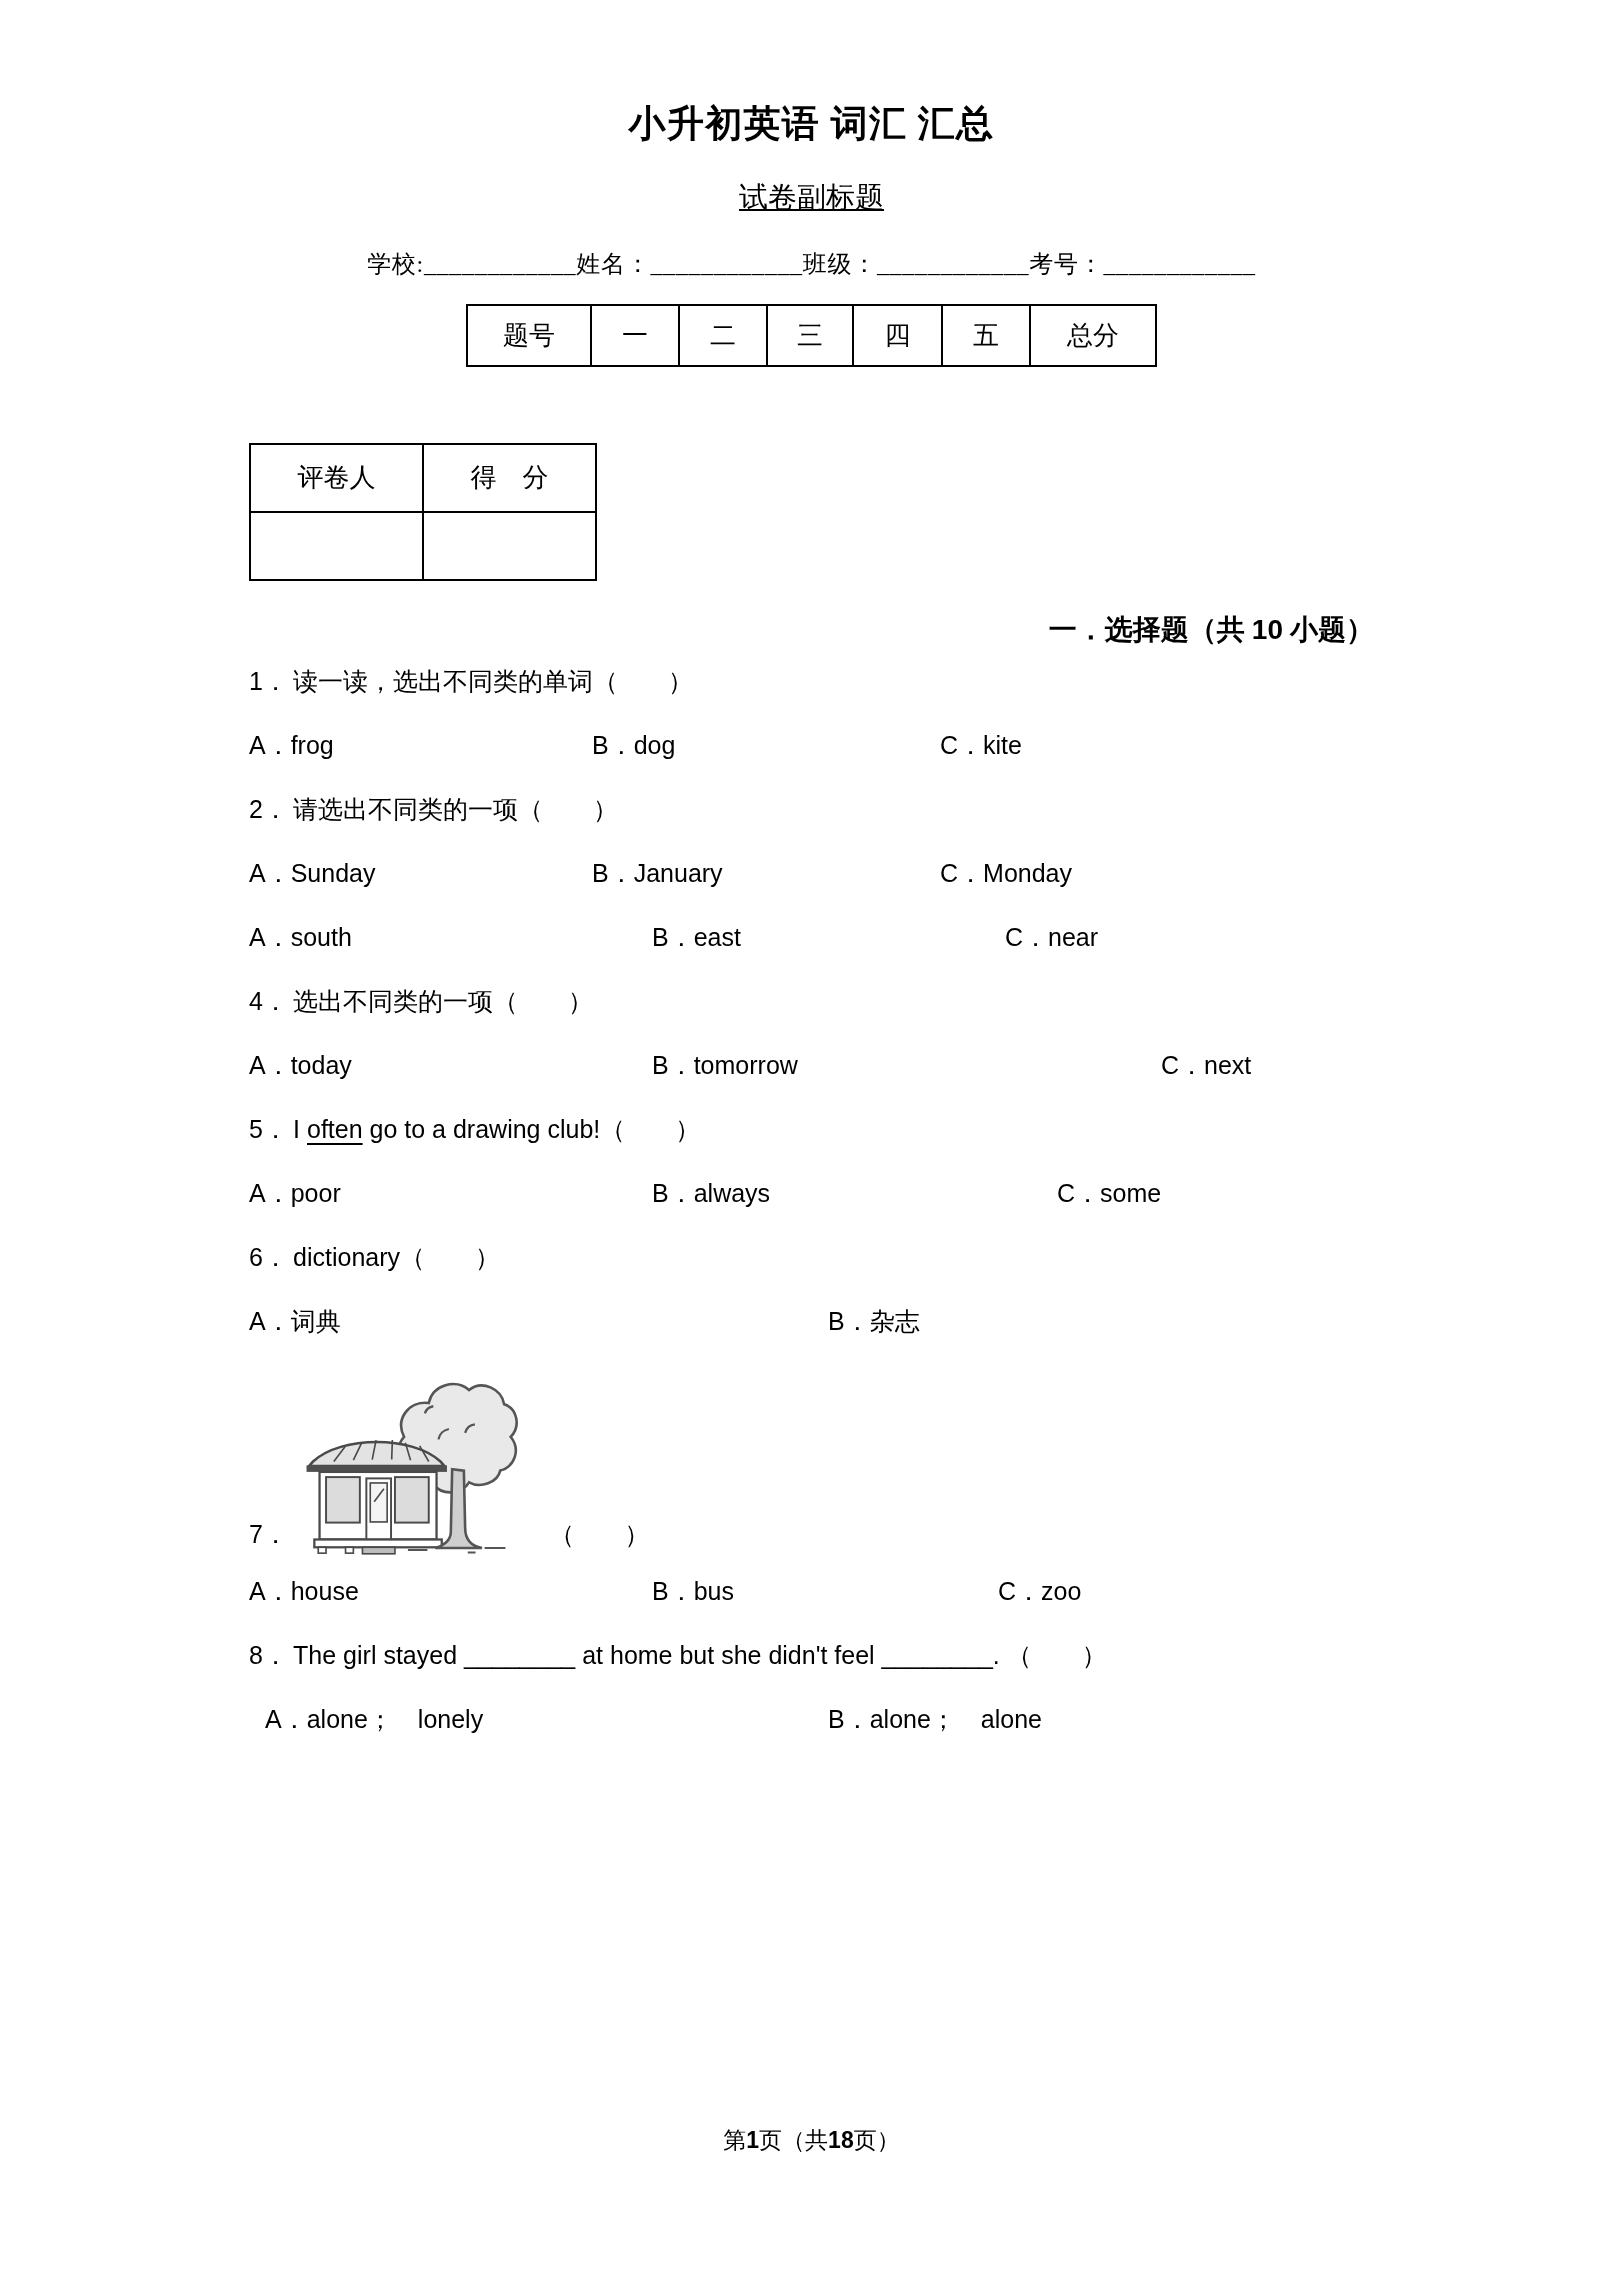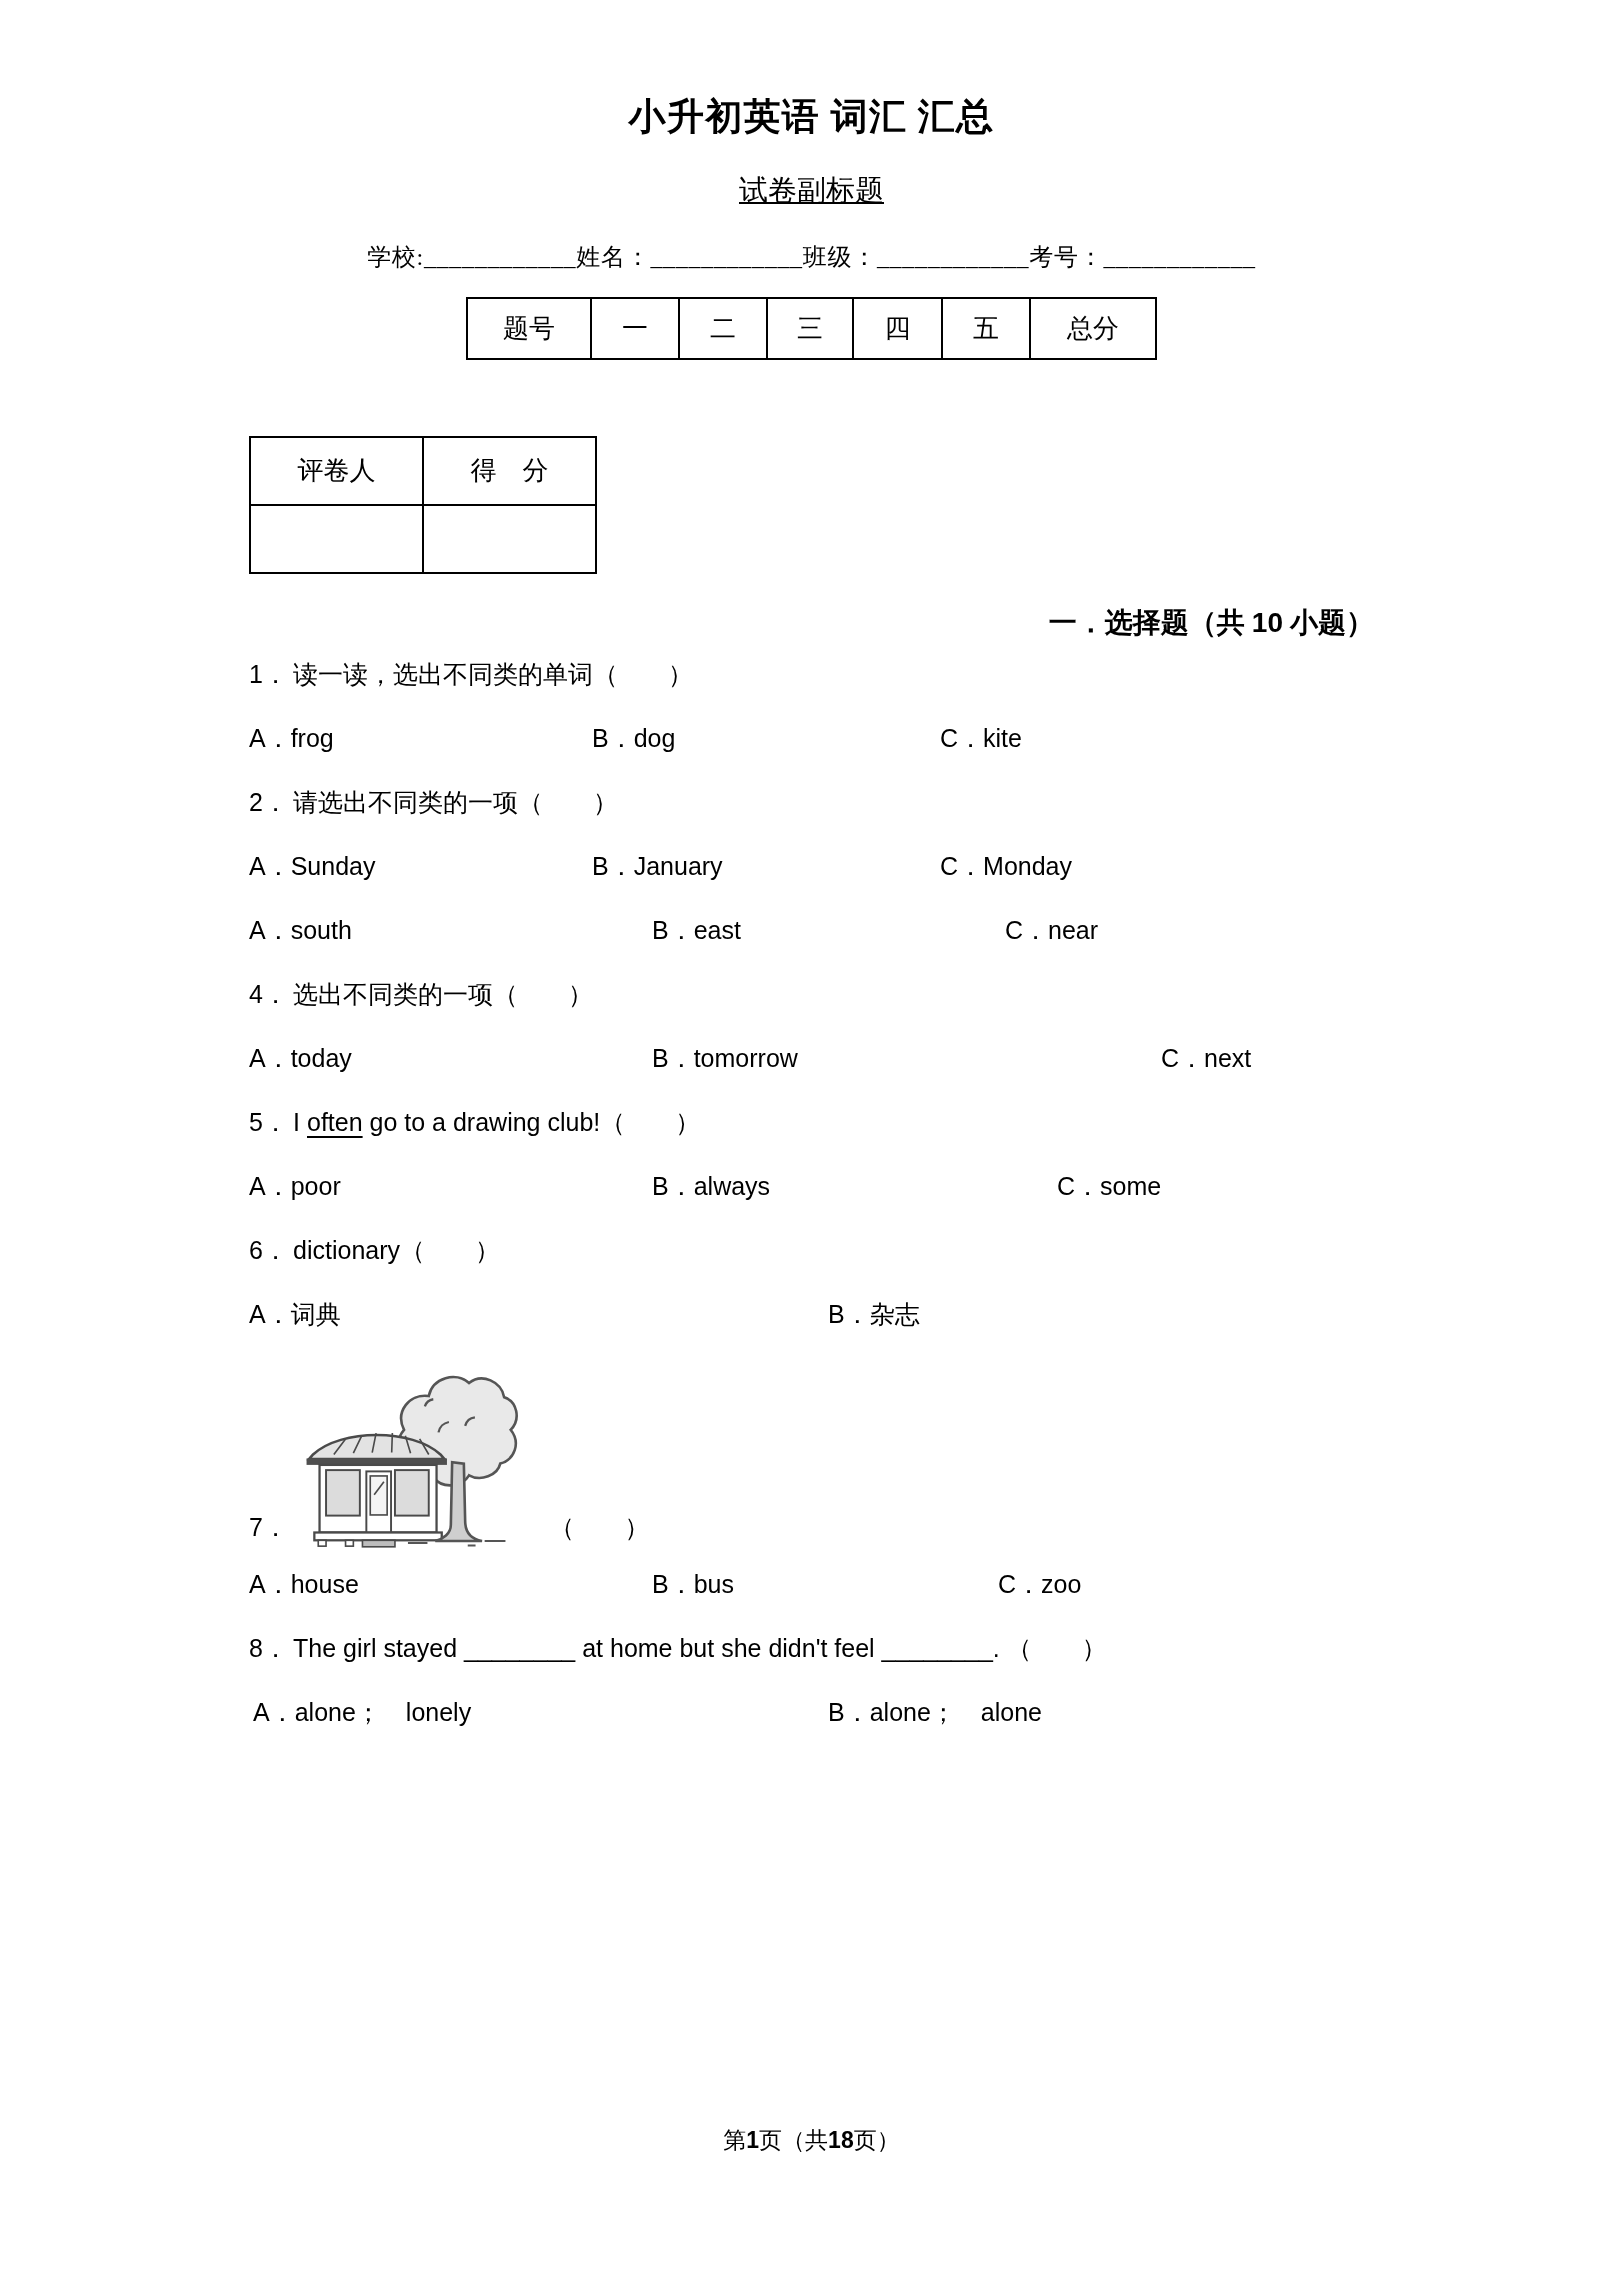--- a/index.html
+++ b/index.html
@@ -5,21 +5,21 @@
   * { box-sizing: border-box; }
   body { margin: 0; background: #ffffff; }
   .page {
     width: 1623px; height: 2295px;
     position: relative; overflow: hidden;
     background: #ffffff; color: #000;
     font-family: "Liberation Serif", "DejaVu Serif", serif;
   }
   .content { padding: 0 249px; }
 
-  .title { margin: 0; padding-top: 92px; font-size: 37px; font-weight: bold; text-align: center; letter-spacing: 1.3px; }
+  .title { margin: 7px; padding-top: 92px; font-size: 37px; font-weight: bold; text-align: center; letter-spacing: 1.3px; }
   .subtitle { margin-top: 29px; font-size: 29px; text-align: center; text-decoration: underline; }
   .exam-info { margin-top: 30px; font-size: 24px; text-align: center; }
   .student-info { margin-top: 30px; font-size: 24px; text-align: center; letter-spacing: 0.7px; }
 
   table { border-collapse: collapse; }
   .score-table { margin: 23.6px auto 0; font-size: 26px; }
   .score-table td { border: 2px solid #000; text-align: center; vertical-align: middle; height: 48px; padding: 12px; }
   .grader-table { margin-top: 76px; font-size: 26px; }
   .grader-table td { border: 2px solid #000; width: 173px; height: 68px; text-align: center; vertical-align: middle; padding: 0; }
 
@@ -162,21 +162,21 @@
       <span class="q7-paren">（　　）</span>
     </div>
     <div class="opt-row">
       <span class="opt sans" style="left:0">A．house</span>
       <span class="opt sans" style="left:403px">B．bus</span>
       <span class="opt sans" style="left:749px">C．zoo</span>
     </div>
 
     <div class="q-line"><span class="q-num sans">8．</span><span class="sans">The girl stayed ________ at home but she didn't feel ________. （　　）</span></div>
     <div class="opt-row">
-      <span class="opt sans" style="left:4px">A．alone；　lonely</span>
+      <span class="opt sans" style="left:16px">A．alone；　lonely</span>
       <span class="opt sans" style="left:579px">B．alone；　alone</span>
     </div>
 
   </div>
 
   <div class="footer"><span>第</span><span class="pg-num">1</span><span>页（共</span><span class="pg-num">18</span><span>页）</span></div>
 </div>
 
 
 </body></html>

